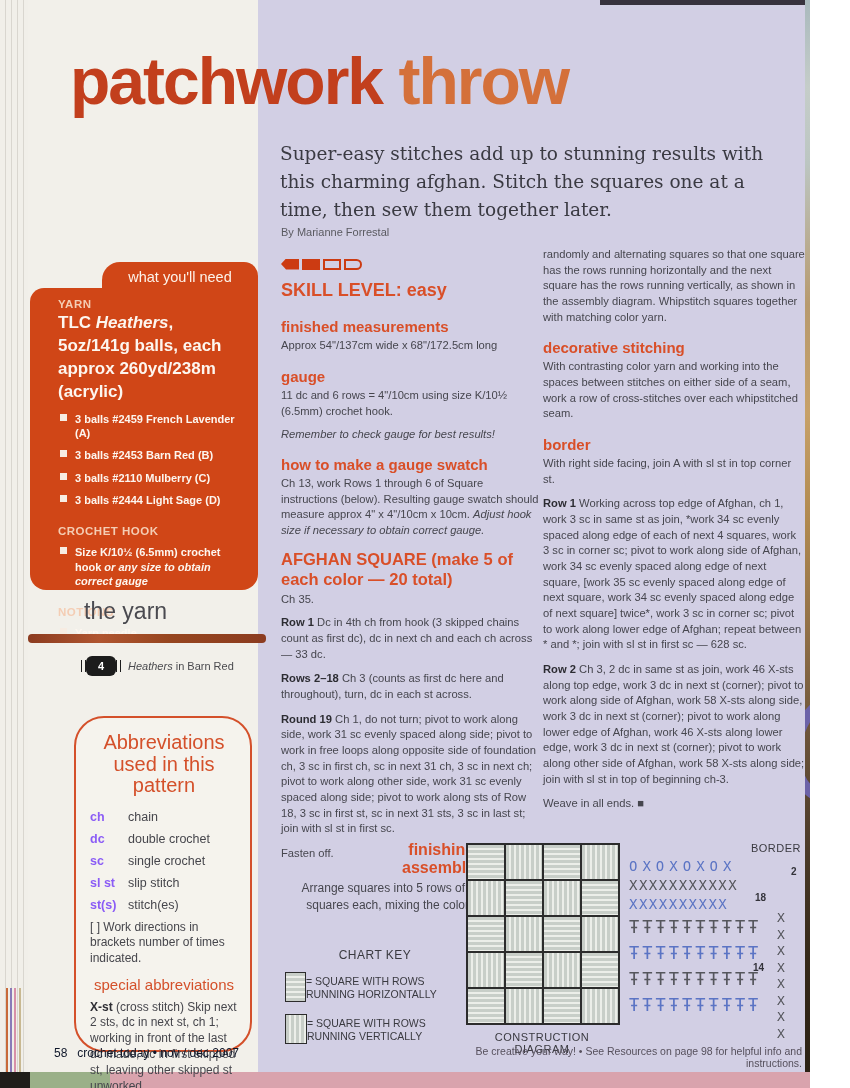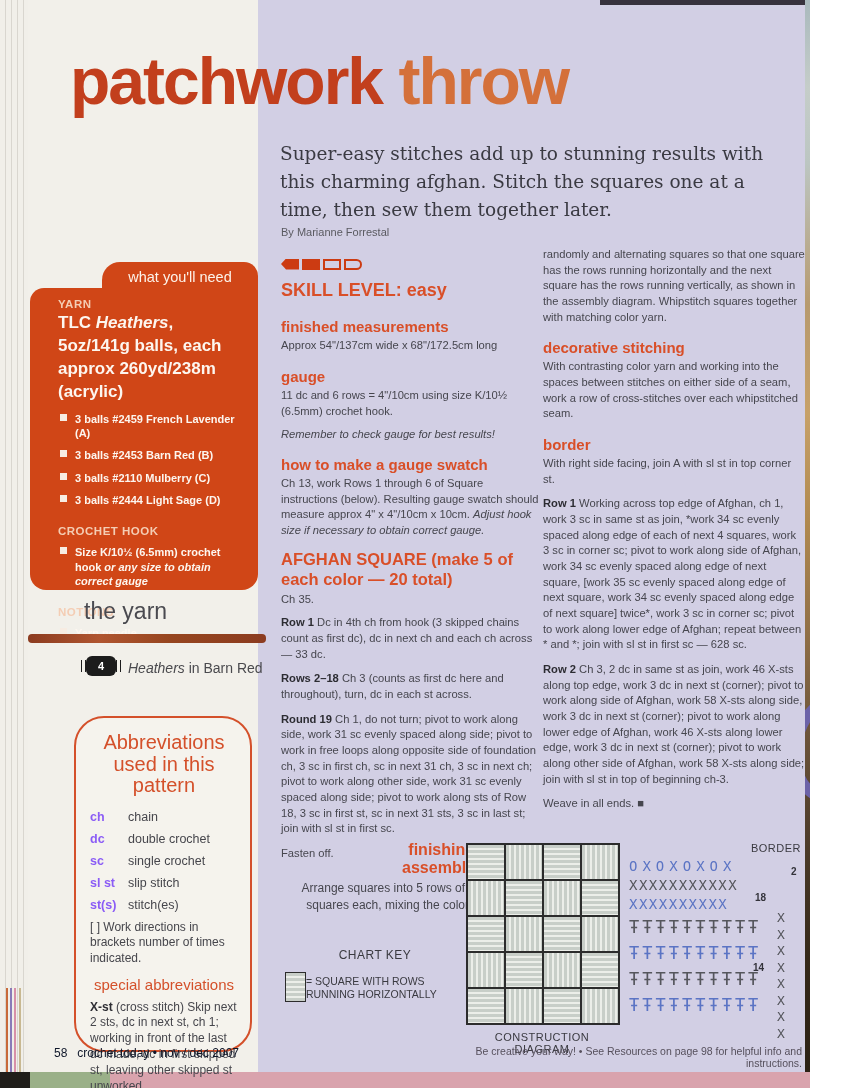--- a/index.html
+++ b/index.html
@@ -44,21 +44,21 @@
 
   
   .yarn-h{position:absolute;left:84px;top:598px;font-size:23px;color:#4a4a50;}
   .strand{position:absolute;left:28px;top:634px;width:238px;height:9px;border-radius:4px;
     background:linear-gradient(90deg,#8c3c20,#b05530 30%,#96451f 60%,#8c3c20);}
   .weight-icon{position:absolute;left:86px;top:656px;width:30px;height:20px;background:#1c1c1c;
     border-radius:6px;color:#fff;font-size:11px;font-weight:bold;text-align:center;line-height:20px;}
   .weight-icon:before,.weight-icon:after{content:"";position:absolute;top:4px;width:3px;height:12px;
     border-left:1.5px solid #1c1c1c;border-right:1.5px solid #1c1c1c;}
   .weight-icon:before{left:-5px;} .weight-icon:after{right:-5px;}
-  .yarn-lbl{position:absolute;left:128px;top:660px;font-size:14px;color:#4a4a4e;}
+  .yarn-lbl{position:absolute;left:128px;top:660px;font-size:11px;color:#4a4a4e;}
 
   
   .abbr-box{position:absolute;left:74px;top:716px;width:178px;height:336px;background:#f5f3ed;
     border:2px solid #d4502a;border-radius:30px;padding:14px 12px 0 14px;box-sizing:border-box;}
   .abbr-title{font-size:20px;line-height:1.08;color:#d4502a;text-align:center;}
   .abbr-list{margin-top:13px;}
   .abbr-row{font-size:12.5px;color:#46464c;margin-bottom:8px;}
   .abbr-row b{display:inline-block;width:38px;color:#8b5cf6;}
   .abbr-note{font-size:12px;color:#46464c;line-height:1.3;margin-top:2px;}
   .abbr-special{font-size:15px;color:#d4502a;text-align:center;margin-top:9px;}
@@ -250,20 +250,24 @@
       </div>
     <div class="body">Weave in all ends. ■</div>
   </div>
 
   <div class="chart-key">
     <div class="ck-title">CHART KEY</div>
     <div class="ck-item">
       <div class="sq sq-h"></div>
       <div class="lbl">= SQUARE WITH ROWS RUNNING HORIZONTALLY</div>
     </div>
+    <div class="ck-item">
+      <div class="sq sq-v"></div>
+      <div class="lbl">= SQUARE WITH ROWS RUNNING VERTICALLY</div>
+    </div>
   </div>
 
   <div class="cons">
     <div class="cons-grid" id="cons-grid">
         <div class="cell sq-h"></div>
         <div class="cell sq-v"></div>
         <div class="cell sq-h"></div>
         <div class="cell sq-v"></div>
         <div class="cell sq-v"></div>
         <div class="cell sq-h"></div>

